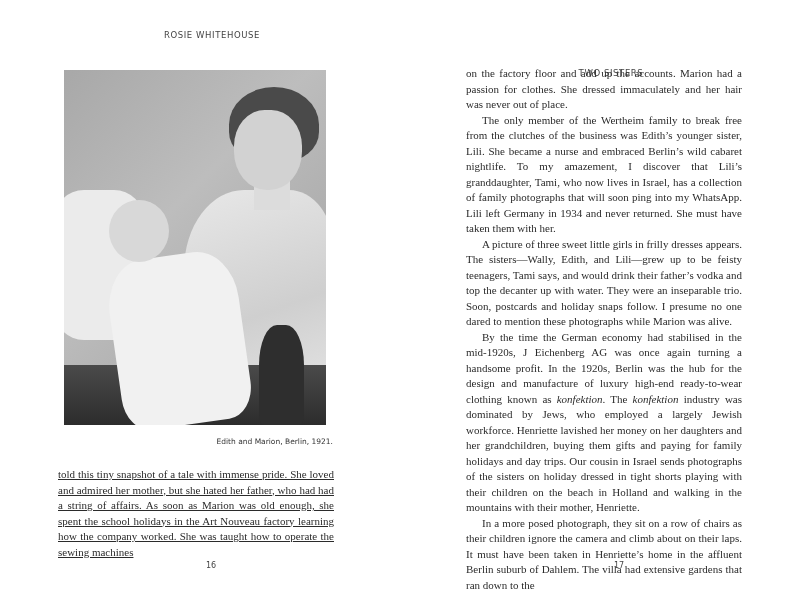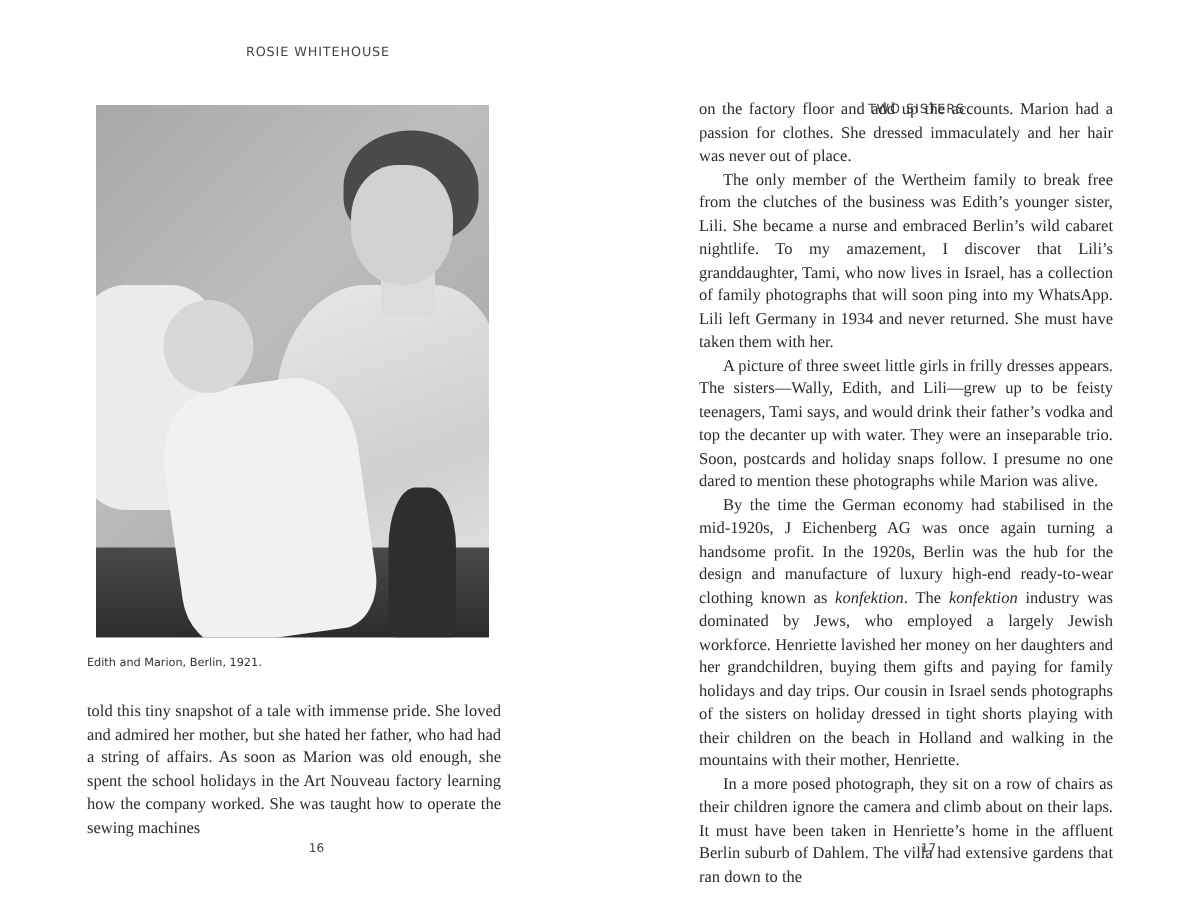--- a/index.html
+++ b/index.html
@@ -32,27 +32,27 @@
   .photo .face { position: absolute; left: 170px; top: 40px; width: 68px; height: 80px; border-radius: 45% 45% 48% 48%; background: #d2d2d2; }
   .photo .neck { position: absolute; left: 190px; top: 110px; width: 36px; height: 30px; background: #dcdcdc; }
   .photo .blouse { position: absolute; left: 120px; top: 120px; width: 150px; height: 200px; border-radius: 40% 30% 10% 10%; background: linear-gradient(160deg, #e8e8e8, #cfcfcf 60%, #e3e3e3); }
   .photo .pillow { position: absolute; left: -10px; top: 120px; width: 90px; height: 150px; border-radius: 30px; background: #ebebeb; }
   .photo .baby-head { position: absolute; left: 45px; top: 130px; width: 60px; height: 62px; border-radius: 50%; background: #d8d8d8; }
   .photo .baby-body { position: absolute; left: 50px; top: 185px; width: 130px; height: 170px; border-radius: 30% 30% 20% 20%; background: #f1f1f1; transform: rotate(-8deg); }
   .photo .chair { position: absolute; left: 0; top: 295px; width: 262px; height: 60px; background: linear-gradient(180deg, #4a4a4a, #2c2c2c); }
   .photo .chair-knob { position: absolute; left: 195px; top: 255px; width: 45px; height: 100px; border-radius: 40% 40% 10% 10%; background: #2e2e2e; }
 
   .caption {
-    position: absolute; left: 58px; width: 275px; top: 437px; text-align: left;
+    position: absolute; left: 58px; width: 275px; top: 437px; text-align: right;
     font-family: "DejaVu Sans", sans-serif; font-size: 7.5px; color: #333;
   }
   .body-text {
     position: absolute; font-size: 11px; line-height: 15.5px; text-align: justify; color: #2b2b2b;
   }
-  .left .body-text { left: 58px; width: 276px; top: 467px; }
+  .left .body-text { left: 58px; width: 276px; top: 467px; text-decoration: underline; }
   .right .body-text { left: 66px; width: 276px; top: 66px; }
   .body-text p { margin: 0; text-indent: 0; }
   .body-text p.indent { text-indent: 16px; }
   .body-text em { font-style: italic; }
 </style>
 </head>
 <body>
 
 <div class="page left">
   <div class="running-head">ROSIE WHITEHOUSE</div>

